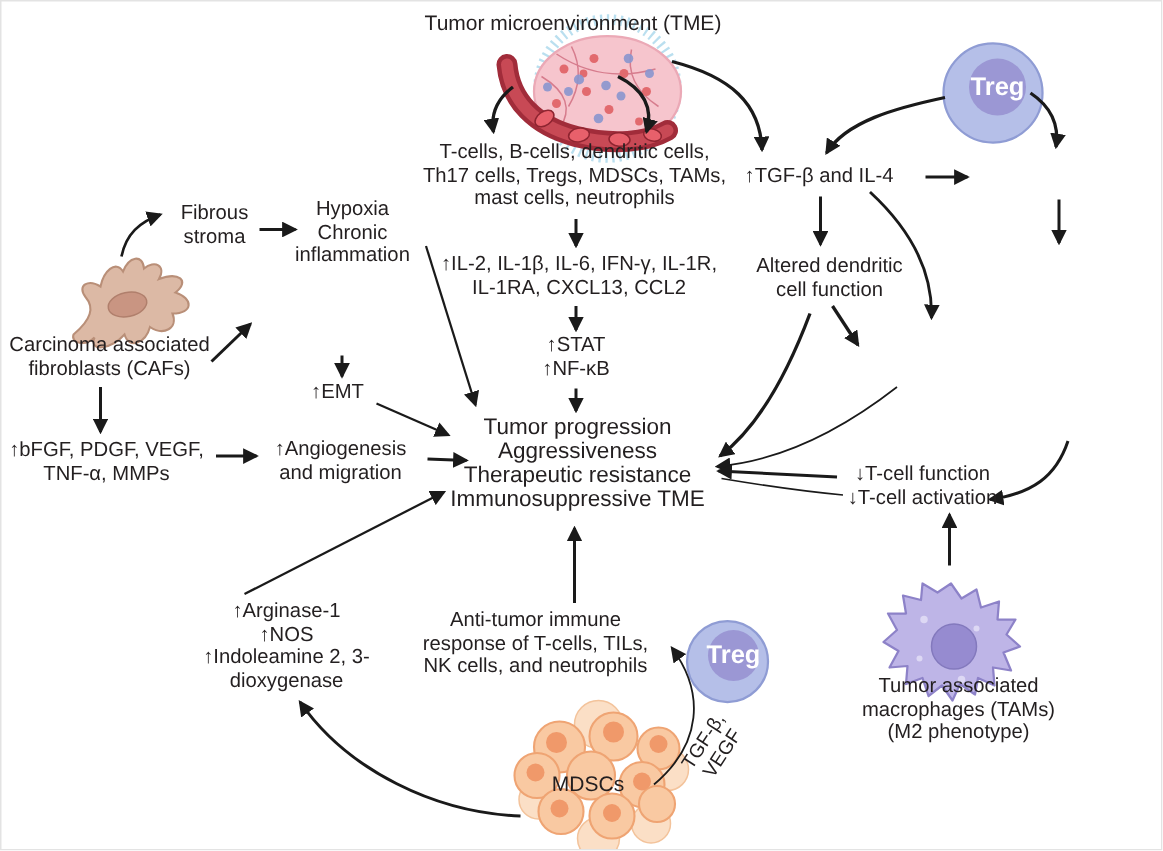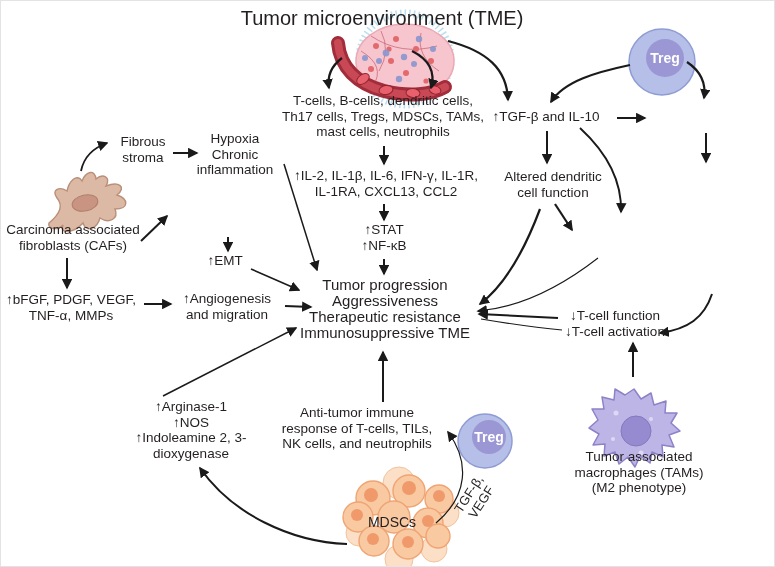--- a/index.html
+++ b/index.html
@@ -3,22 +3,22 @@
 <meta charset="utf-8">
 <style>
   html,body{margin:0;padding:0;background:#fff;}
   #page{position:relative;width:775px;height:567px;background:#ffffff;
         border:1px solid #e3e3e3;box-sizing:border-box;overflow:hidden;
         font-family:"Liberation Sans",sans-serif;color:var(--text,#231f20);}
   #canvas{position:absolute;left:0;top:0;z-index:1;}
   .label{position:absolute;z-index:2;text-align:center;white-space:pre-line;
          font-size:13.5px;line-height:1.16;transform:translateX(-50%);}
   .label.big{font-size:15px;line-height:1.06;}
-  .label.title{font-size:20px;}
-  .label.cellname{font-weight:bold;color:#fff;font-size:14px;transform:translate(-50%,-50%);}
+  .label.title{font-size:14px;}
+  .label.cellname{font-weight:bold;color:#fff;font-size:17px;transform:translate(-50%,-50%);}
   .label.rot{font-size:13px;transform:translate(-50%,-50%) rotate(-57deg);white-space:pre-line;}
 </style>
 </head>
 <body>
 
 <div id="page">
 
 <svg id="canvas" width="775" height="567" viewBox="0 0 775 567">
   <defs>
     <marker id="ah" viewBox="0 0 10 10" refX="8.5" refY="5" markerWidth="10.5" markerHeight="10.5" markerUnits="userSpaceOnUse" orient="auto-start-reverse">
@@ -163,21 +163,21 @@
 Th17 cells, Tregs, MDSCs, TAMs,
 mast cells, neutrophils</div>
 <div class="label" style="left:385px;top:167px">↑IL-2, IL-1β, IL-6, IFN-γ, IL-1R,
 IL-1RA, CXCL13, CCL2</div>
 <div class="label" style="left:383px;top:221px">↑STAT
 ↑NF-κB</div>
 <div class="label big" style="left:384px;top:276px">Tumor progression
 Aggressiveness
 Therapeutic resistance
 Immunosuppressive TME</div>
-<div class="label" style="left:545px;top:108px">↑TGF-β and IL-10</div>
+<div class="label" style="left:545px;top:108px">↑TGF-β and IL-4</div>
 <div class="label" style="left:552px;top:168px">Altered dendritic
 cell function</div>
 <div class="label" style="left:614px;top:307px">↓T-cell function
 ↓T-cell activation</div>
 <div class="label" style="left:638px;top:448px">Tumor associated
 macrophages (TAMs)
 (M2 phenotype)</div>
 <div class="label" style="left:356px;top:404px">Anti-tumor immune
 response of T-cells, TILs,
 NK cells, and neutrophils</div>

